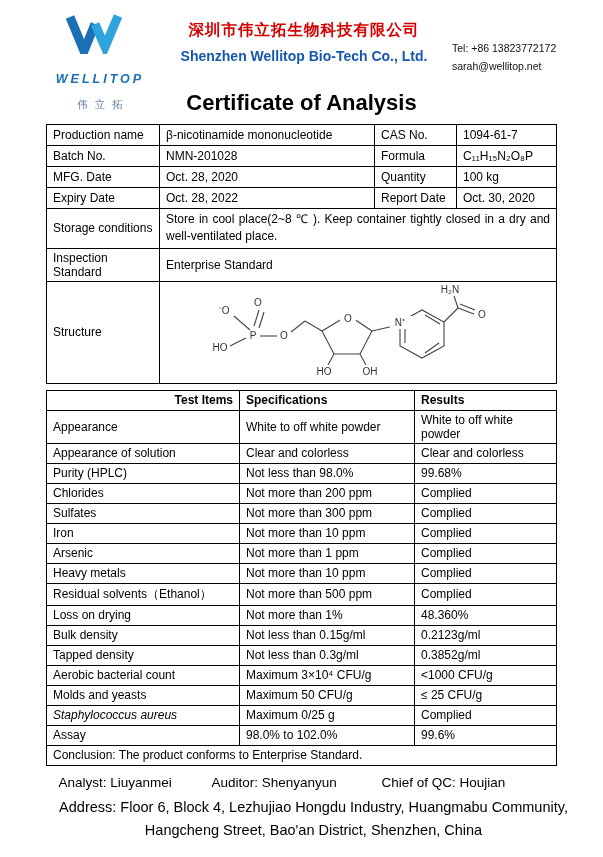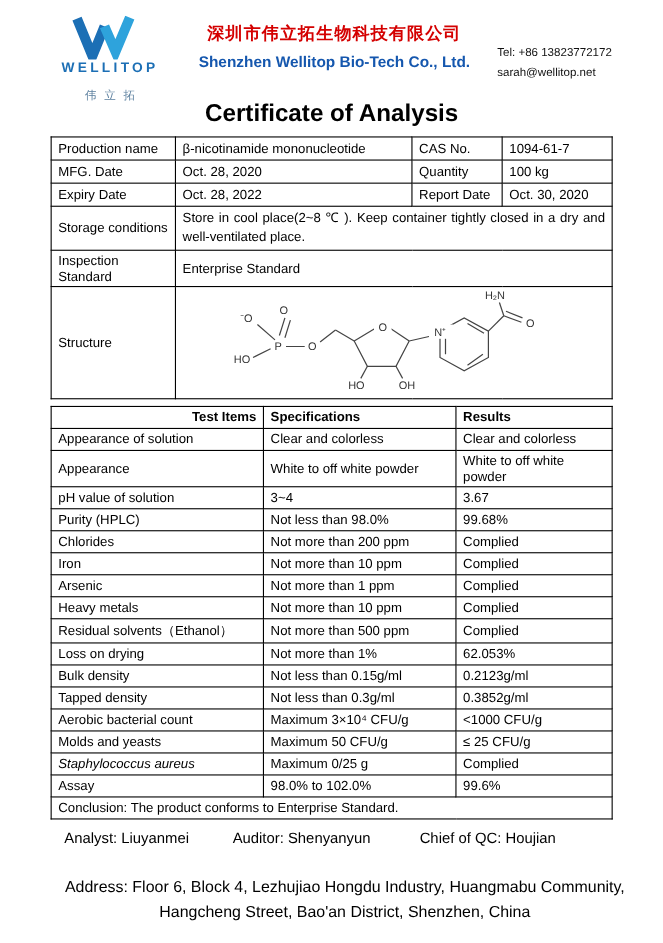--- a/index.html
+++ b/index.html
@@ -8,21 +8,21 @@
     width: 603px; height: 857px; background: #ffffff;
     font-family: "Liberation Sans", sans-serif; color: #000;
     position: relative; overflow: hidden;
   }
   .page { position: relative; width: 603px; height: 857px; padding-top: 12px; }
 
   
   .header { position: relative; height: 74px; }
   .logo { position: absolute; left: 50px; top: 2px; width: 100px; text-align: center; }
   .logo svg { display: block; margin: 0 auto; }
-  .logo-brand { color: #1c6fb5; font-size: 12.5px; font-weight: bold; letter-spacing: 3px; margin-top: 0; }
+  .logo-brand { color: #1c6fb5; font-size: 12.5px; font-weight: bold; letter-spacing: 3px; margin-top: 18px; font-style: italic; }
   .logo-cn { color: #5b7f9e; font-size: 10.5px; letter-spacing: 7px; margin-top: 12px; padding-left: 7px; }
   .company { position: absolute; left: 148px; top: 8px; width: 312px; text-align: center; }
   .company-cn { color: #d40000; font-weight: bold; font-size: 15.5px; letter-spacing: 1px; }
   .company-en { color: #1557ae; font-weight: bold; font-size: 14px; margin-top: 7px; }
   .contact { position: absolute; left: 452px; top: 28px; font-size: 10.5px; line-height: 1.7; color: #111; }
 
   .title { text-align: center; font-size: 22px; font-weight: bold; margin: 4px 0 8px 0; }
 
   
   table { border-collapse: collapse; width: 510px; margin: 0 auto; table-layout: fixed; }
@@ -84,20 +84,26 @@
         <col style="width:215px">
         <col style="width:82px">
         <col style="width:100px">
       </colgroup>
     <tbody>
       <tr>
         <td>Production name</td>
         <td>β-nicotinamide mononucleotide</td>
         <td>CAS No.</td>
         <td>1094-61-7</td>
+      </tr>
+      <tr>
+        <td>Batch No.</td>
+        <td>NMN-201028</td>
+        <td>Formula</td>
+        <td>C₁₁H₁₅N₂O₈P</td>
       </tr>
       <tr>
         <td>MFG. Date</td>
         <td>Oct. 28, 2020</td>
         <td>Quantity</td>
         <td>100 kg</td>
       </tr>
       <tr>
         <td>Expiry Date</td>
         <td>Oct. 28, 2022</td>
@@ -168,45 +174,45 @@
       </colgroup>
     <thead>
       <tr>
         <th class="th-items">Test Items</th>
         <th>Specifications</th>
         <th>Results</th>
       </tr>
     </thead>
     <tbody>
       <tr>
+          <td>Appearance</td>
+          <td>White to off white powder</td>
+          <td>White to off white powder</td>
+        </tr>
+      <tr>
           <td>Appearance of solution</td>
           <td>Clear and colorless</td>
           <td>Clear and colorless</td>
         </tr>
       <tr>
-          <td>Appearance</td>
-          <td>White to off white powder</td>
-          <td>White to off white powder</td>
-        </tr>
-      <tr>
-          <td>pH value of solution</td>
-          <td>3~4</td>
-          <td>3.67</td>
-        </tr>
-      <tr>
           <td>Purity (HPLC)</td>
           <td>Not less than 98.0%</td>
           <td>99.68%</td>
         </tr>
       <tr>
           <td>Chlorides</td>
           <td>Not more than 200 ppm</td>
           <td>Complied</td>
         </tr>
       <tr>
+          <td>Sulfates</td>
+          <td>Not more than 300 ppm</td>
+          <td>Complied</td>
+        </tr>
+      <tr>
           <td>Iron</td>
           <td>Not more than 10 ppm</td>
           <td>Complied</td>
         </tr>
       <tr>
           <td>Arsenic</td>
           <td>Not more than 1 ppm</td>
           <td>Complied</td>
         </tr>
       <tr>
@@ -215,21 +221,21 @@
           <td>Complied</td>
         </tr>
       <tr>
           <td>Residual solvents（Ethanol）</td>
           <td>Not more than 500 ppm</td>
           <td>Complied</td>
         </tr>
       <tr>
           <td>Loss on drying</td>
           <td>Not more than 1%</td>
-          <td>62.053%</td>
+          <td>48.360%</td>
         </tr>
       <tr>
           <td>Bulk density</td>
           <td>Not less than 0.15g/ml</td>
           <td>0.2123g/ml</td>
         </tr>
       <tr>
           <td>Tapped density</td>
           <td>Not less than 0.3g/ml</td>
           <td>0.3852g/ml</td>

